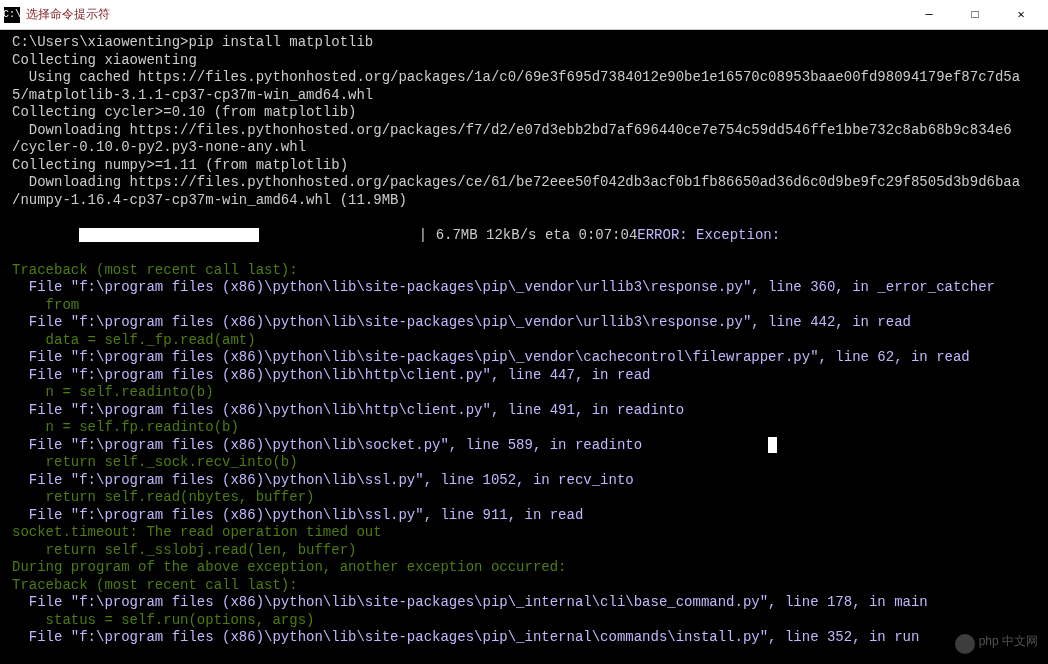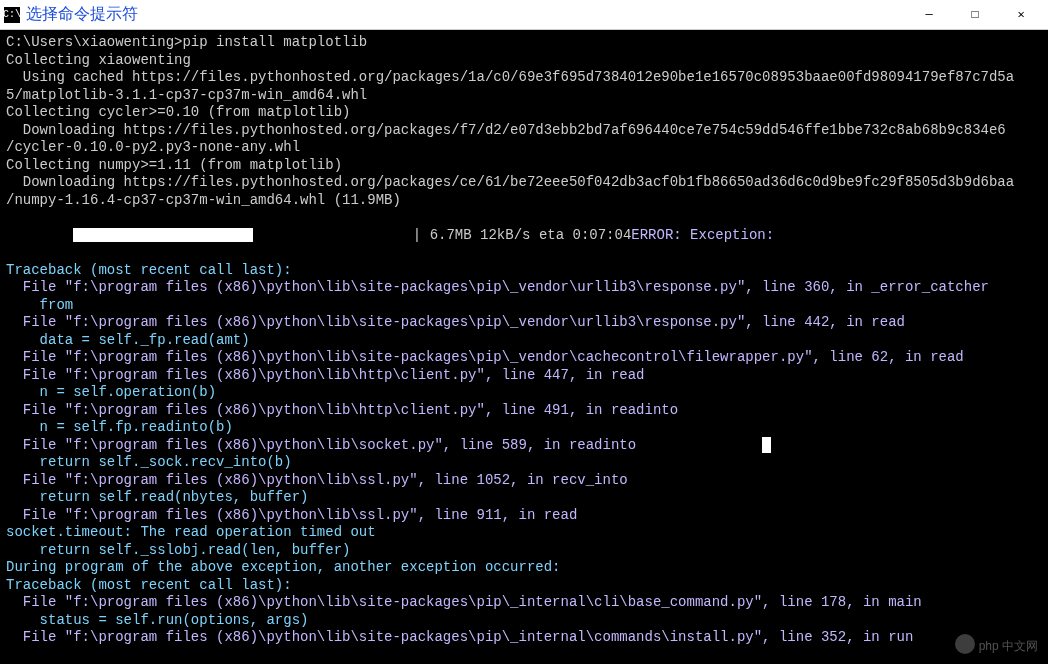--- a/index.html
+++ b/index.html
@@ -30,59 +30,59 @@
       margin-right: 6px;
       display: flex;
       align-items: center;
       justify-content: center;
       font-size: 10px;
       color: #fff;
     }
     .titlebar-text {
       flex: 1;
       font-family: "Microsoft YaHei", sans-serif;
-      font-size: 16px;
-      color: #1d4ed8;
+      font-size: 12px;
+      color: #7f1d1d;
     }
     .window-controls {
       display: flex;
       gap: 0;
     }
     .win-btn {
       width: 46px;
       height: 30px;
       display: flex;
       align-items: center;
       justify-content: center;
       font-size: 12px;
       color: #000;
       cursor: pointer;
     }
     .terminal {
       background: #000;
-      padding: 4px 6px;
+      padding: 4px 12px;
       line-height: 1.25;
       font-size: 14px;
       height: calc(100% - 30px);
       overflow: hidden;
       position: relative;
       border-radius: 11px;
     }
     .line {
       white-space: pre;
       color: #ccc;
     }
     .white {
       color: #ccc;
     }
     .red {
       color: #c4b5fd;
     }
     .darkred {
-      color: #7dd3fc;
+      color: #4d7c0f;
     }
     .progress-block {
       display: inline-block;
       background: #fff;
       width: 10px;
       height: 14px;
       vertical-align: middle;
     }
     .progress-bar {
       display: inline-block;
@@ -96,21 +96,21 @@
     }
     .watermark {
       position: absolute;
       bottom: 10px;
       right: 10px;
       color: #888;
       font-family: "Microsoft YaHei", sans-serif;
       font-size: 12px;
       opacity: 0.6;
       display: flex;
-      align-items: flex-end;
+      align-items: flex-start;
       gap: 4px;
     }
     .watermark-icon {
       width: 20px;
       height: 20px;
       border-radius: 50%;
       background: #666;
       display: inline-block;
     }
   </style>
@@ -144,21 +144,21 @@
     <span class="white">    </span><span id="progress-fill" class="progress-bar"><span class="progress-block"></span><span class="progress-block"></span><span class="progress-block"></span><span class="progress-block"></span><span class="progress-block"></span><span class="progress-block"></span><span class="progress-block"></span><span class="progress-block"></span><span class="progress-block"></span><span class="progress-block"></span><span class="progress-block"></span><span class="progress-block"></span><span class="progress-block"></span><span class="progress-block"></span><span class="progress-block"></span><span class="progress-block"></span><span class="progress-block"></span><span class="progress-block"></span></span><span class="white">                   </span><span class="white">| 6.7MB 12kB/s eta 0:07:04</span><span class="red">ERROR: Exception:</span>
   </div>
   <div id="traceback-lines">
       <div class="line darkred">Traceback (most recent call last):</div>
       <div class="line red">  File "f:\program files (x86)\python\lib\site-packages\pip\_vendor\urllib3\response.py", line 360, in _error_catcher</div>
       <div class="line darkred">    from</div>
       <div class="line red">  File "f:\program files (x86)\python\lib\site-packages\pip\_vendor\urllib3\response.py", line 442, in read</div>
       <div class="line darkred">    data = self._fp.read(amt)</div>
       <div class="line red">  File "f:\program files (x86)\python\lib\site-packages\pip\_vendor\cachecontrol\filewrapper.py", line 62, in read</div>
       <div class="line red">  File "f:\program files (x86)\python\lib\http\client.py", line 447, in read</div>
-      <div class="line darkred">    n = self.operation(b)</div>
+      <div class="line darkred">    n = self.readinto(b)</div>
       <div class="line red">  File "f:\program files (x86)\python\lib\http\client.py", line 491, in readinto</div>
       <div class="line darkred">    n = self.fp.readinto(b)</div>
       <div class="line red"><span>  File "f:\program files (x86)\python\lib\socket.py", line 589, in readinto</span><span>               </span><span class="cursor"></span></div>
       <div class="line darkred">    return self._sock.recv_into(b)</div>
       <div class="line red">  File "f:\program files (x86)\python\lib\ssl.py", line 1052, in recv_into</div>
       <div class="line darkred">    return self.read(nbytes, buffer)</div>
       <div class="line red">  File "f:\program files (x86)\python\lib\ssl.py", line 911, in read</div>
       <div class="line darkred">socket.timeout: The read operation timed out</div>
       <div class="line darkred">    return self._sslobj.read(len, buffer)</div>
       <div class="line darkred"></div>

